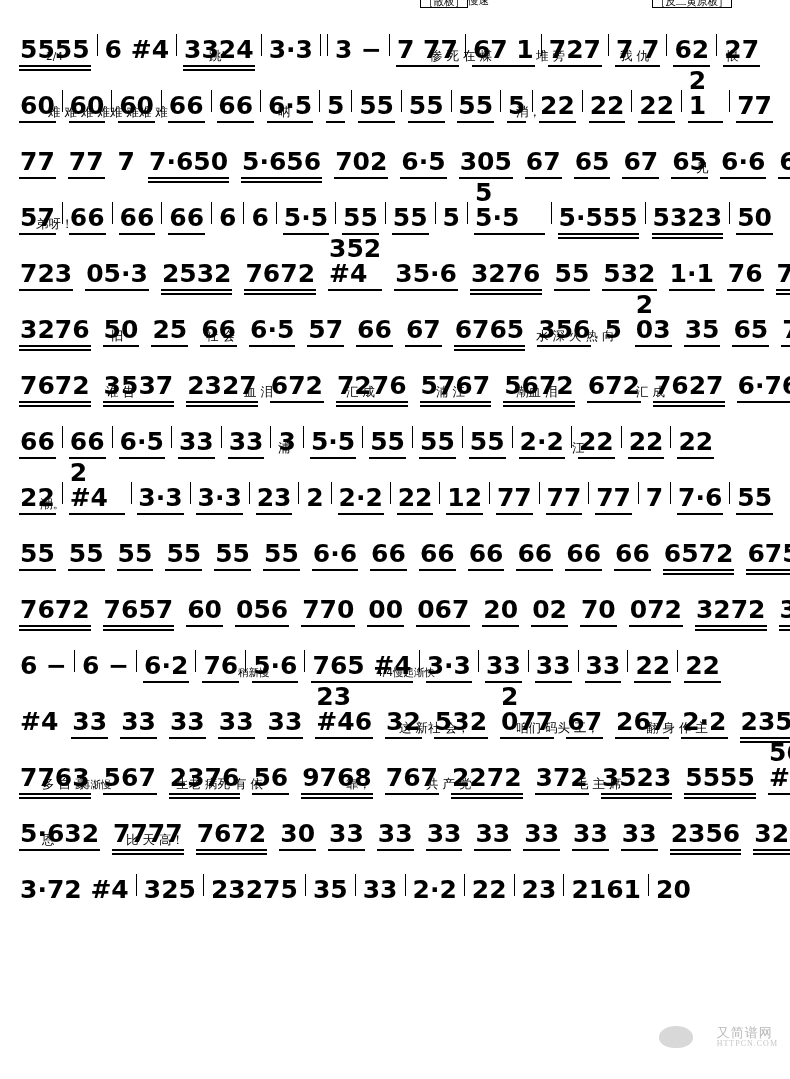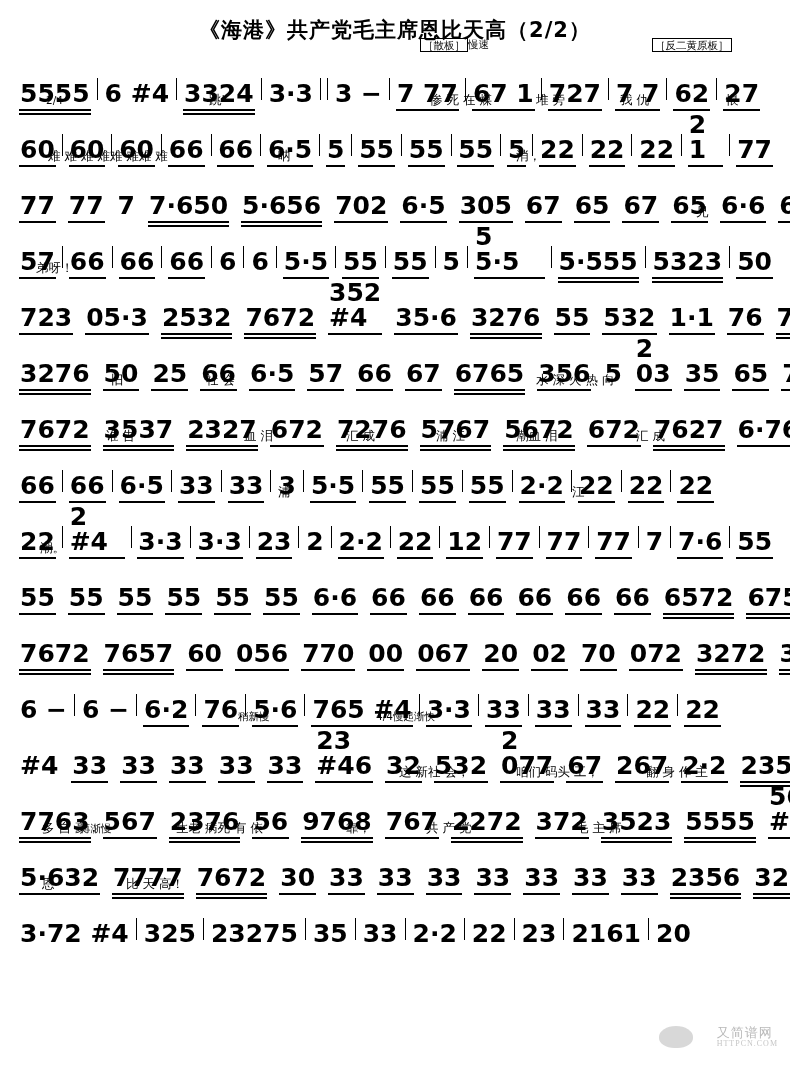--- a/index.html
+++ b/index.html
@@ -120,21 +120,20 @@
   .lastline{
     overflow:hidden;
     height:22px;
   }
 </style>
 </head>
 <body>
 
 <div class="sheet">
 
-  <div class="title">《海港》共产党毛主席恩比天高（2/2）</div>
 
   <div class="staff" id="staff">
       <div class="line">
         <span class="mark boxed" style="left: 404px;">［散板］</span>
         <span class="mark" style="left: 452px;">慢速</span>
         <span class="mark boxed" style="left: 636px;">［反二黄原板］</span>
         <span class="measure">
           <span class="note u2">5555</span>
         </span>
         <span class="bar"></span>

